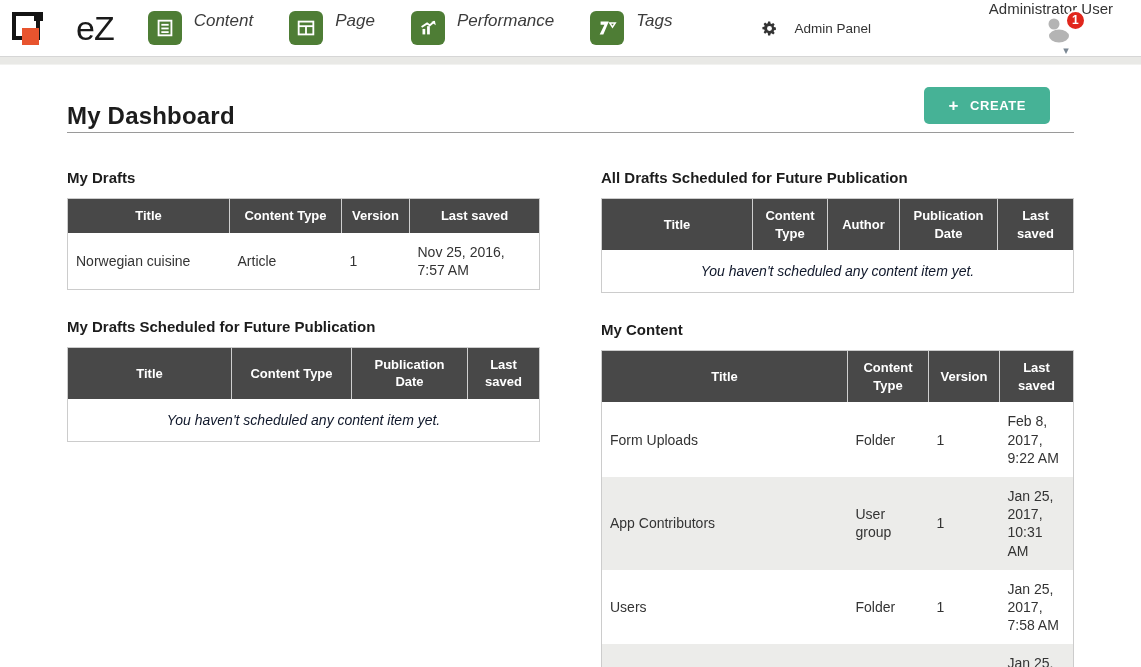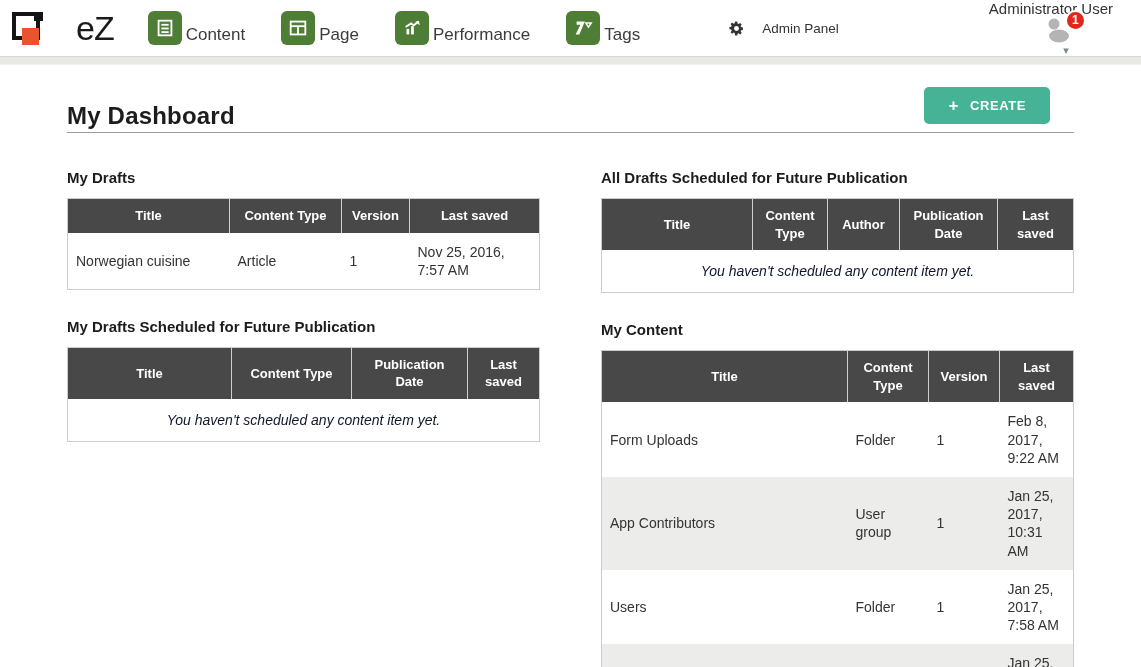--- a/index.html
+++ b/index.html
@@ -24,21 +24,21 @@
   .texture-band { height: 8px; background: #e9e9e6; border-bottom: 1px solid #f2f2f0; }
 
   .logo { display: flex; align-items: center; gap: 20px; cursor: pointer; }
   .logo-mark { position: relative; width: 46px; height: 44px; }
   .logo-outline { position: absolute; left: 2px; top: 6px; width: 28px; height: 28px; border: 4px solid #141414; background: transparent; }
   .logo-notch { position: absolute; left: 24px; top: 6px; width: 9px; height: 9px; background: #141414; }
   .logo-orange { position: absolute; left: 12px; top: 22px; width: 17px; height: 17px; background: #e8542e; }
   .logo-text { font-size: 34px; color: #1a1a1a; letter-spacing: -1px; }
 
   .nav { display: flex; align-items: center; margin-left: 34px; }
-  .nav-item { display: flex; align-items: flex-end; gap: 4px; margin-right: 36px; cursor: pointer; }
+  .nav-item { display: flex; align-items: flex-start; gap: 12px; margin-right: 36px; cursor: pointer; font-style: italic; }
   .nav-icon {
     width: 34px; height: 34px; border-radius: 6px;
     background: #4e7d35;
     display: flex; align-items: center; justify-content: center;
   }
   .nav-label { font-size: 17px; color: #3c3c3c; }
 
   .admin-panel { display: flex; align-items: center; gap: 17px; margin-left: 52px; cursor: pointer; }
   .admin-panel .gear { width: 17px; height: 17px; }
   .admin-panel-label { font-size: 13.5px; color: #333; }

